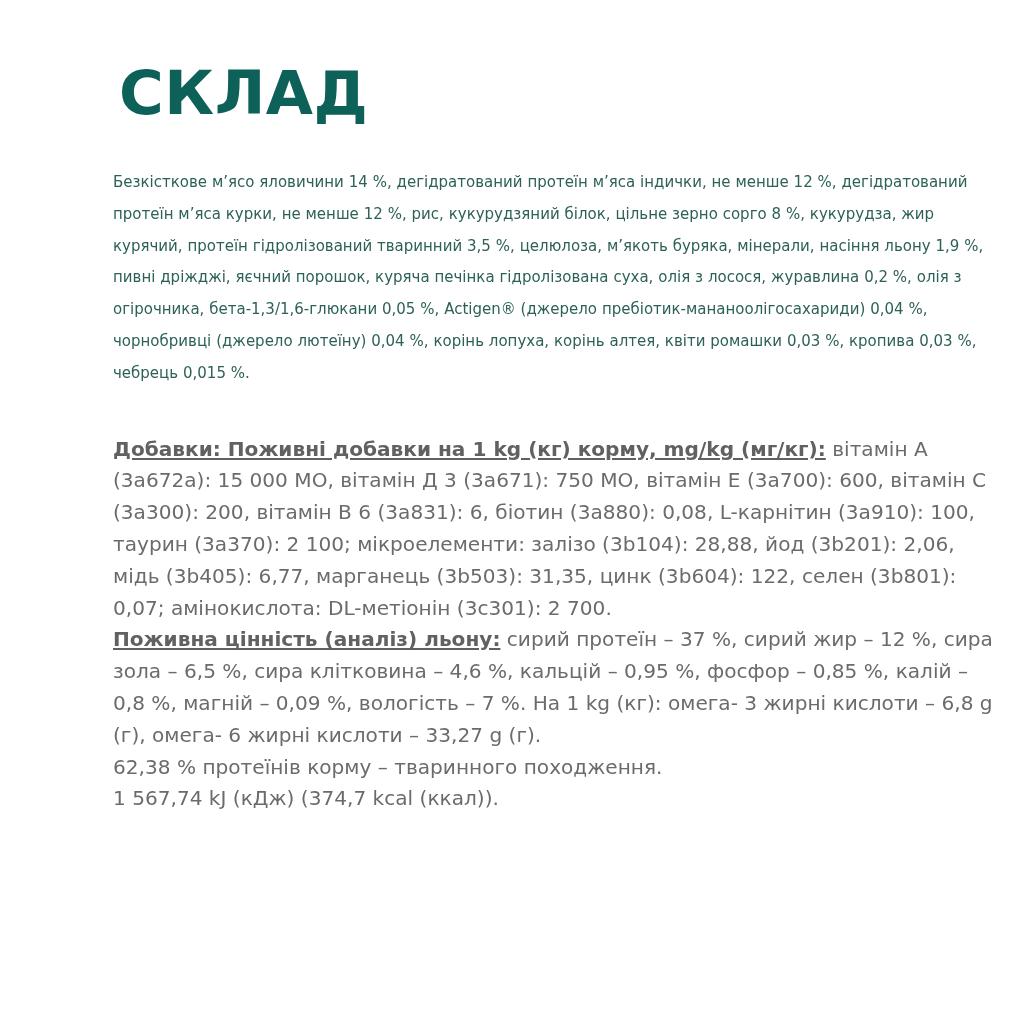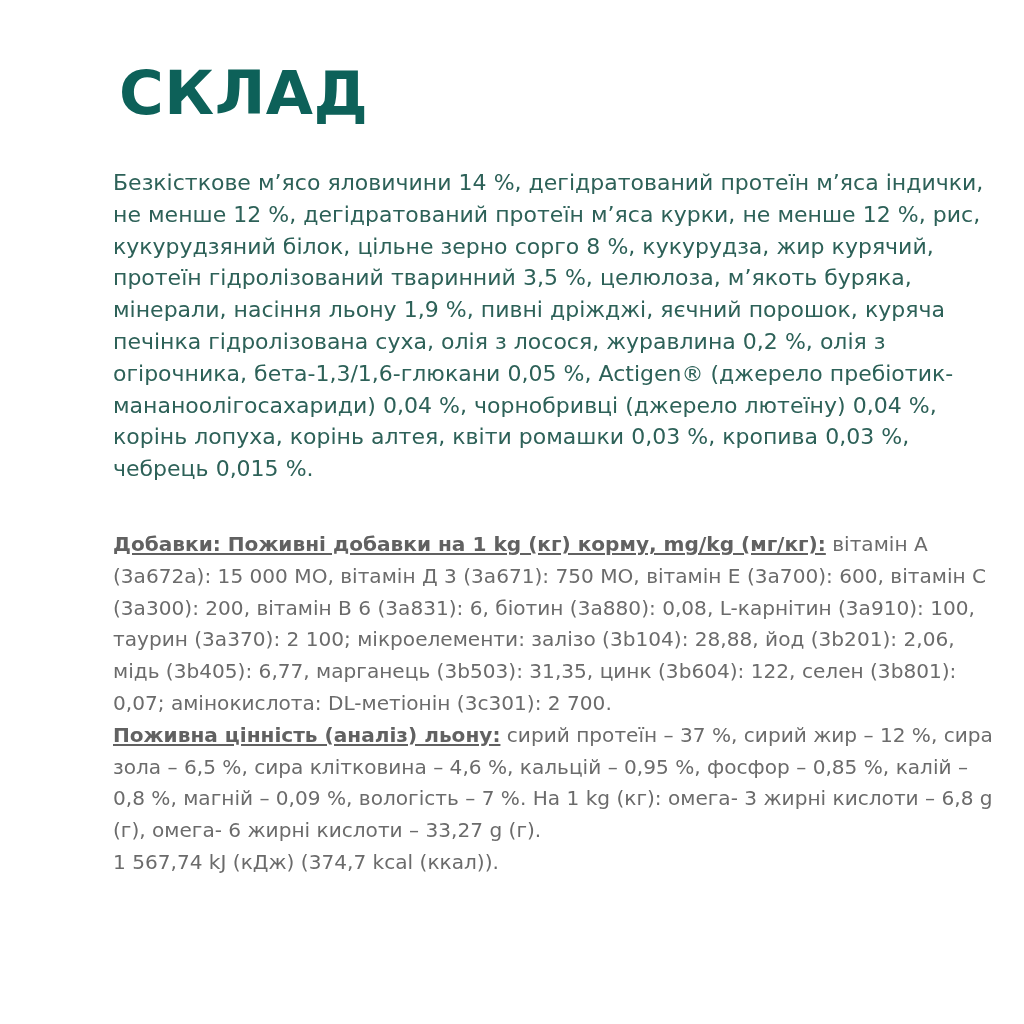--- a/index.html
+++ b/index.html
@@ -27,21 +27,21 @@
     font-size: 61px;
     font-weight: bold;
     letter-spacing: 0.5px;
     color: #0d6159;
     line-height: 1.0;
     margin: 0 0 44px 6px;
     font-family: "DejaVu Sans", "Liberation Sans", sans-serif;
   }
 
   .ingredients {
-    font-size: 22px;
+    font-size: 15px;
     line-height: 31.8px;
     color: #2d6158;
     width: 880px;
     margin: 0 0 0 0;
     text-align: left;
     word-spacing: 0.1px;
     font-family: "DejaVu Sans", "Liberation Sans", sans-serif;
   }
 
   .spacer-block {
@@ -76,19 +76,20 @@
   <div class="ingredients">Безкісткове м’ясо яловичини 14 %, дегідратований протеїн м’яса індички, не менше 12 %, дегідратований протеїн м’яса курки, не менше 12 %, рис, кукурудзяний білок, цільне зерно сорго 8 %, кукурудза, жир курячий, протеїн гідролізований тваринний 3,5 %, целюлоза, м’якоть буряка, мінерали, насіння льону 1,9 %, пивні дріжджі, яєчний порошок, куряча печінка гідролізована суха, олія з лосося, журавлина 0,2 %, олія з огірочника, бета-1,3/1,6-глюкани 0,05 %, Actigen® (джерело пребіотик-мананоолігосахариди) 0,04 %, чорнобривці (джерело лютеїну) 0,04 %, корінь лопуха, корінь алтея, квіти ромашки 0,03 %, кропива 0,03 %, чебрець 0,015 %.</div>
 
   <div class="spacer-block"></div>
 
   <div class="analysis">
 
     <p><span class="lead">Добавки: Поживні добавки на 1 kg (кг) корму, mg/kg (мг/кг):</span><span> вітамін А (3а672а): 15 000 МО, вітамін Д 3 (3а671): 750 МО, вітамін Е (3а700): 600, вітамін С (3а300): 200, вітамін В 6 (3а831): 6, біотин (3а880): 0,08, L-карнітин (3а910): 100, таурин (3а370): 2 100; мікроелементи: залізо (3b104): 28,88, йод (3b201): 2,06, мідь (3b405): 6,77, марганець (3b503): 31,35, цинк (3b604): 122, селен (3b801): 0,07; амінокислота: DL-метіонін (3с301): 2 700.</span></p>
 
     <p><span class="lead">Поживна цінність (аналіз) льону:</span><span> сирий протеїн – 37 %, сирий жир – 12 %, сира зола – 6,5 %, сира клітковина – 4,6 %, кальцій – 0,95 %, фосфор – 0,85 %, калій – 0,8 %, магній – 0,09 %, вологість – 7 %. На 1 kg (кг): омега- 3 жирні кислоти – 6,8 g (г), омега- 6 жирні кислоти – 33,27 g (г).</span></p>
 
+    <p>62,38 % протеїнів корму – тваринного походження.</p>
 
 
     <p>1 567,74 kJ (кДж) (374,7 kcal (ккал)).</p>
 
   </div>
 
 </div>
 
 </body></html>

